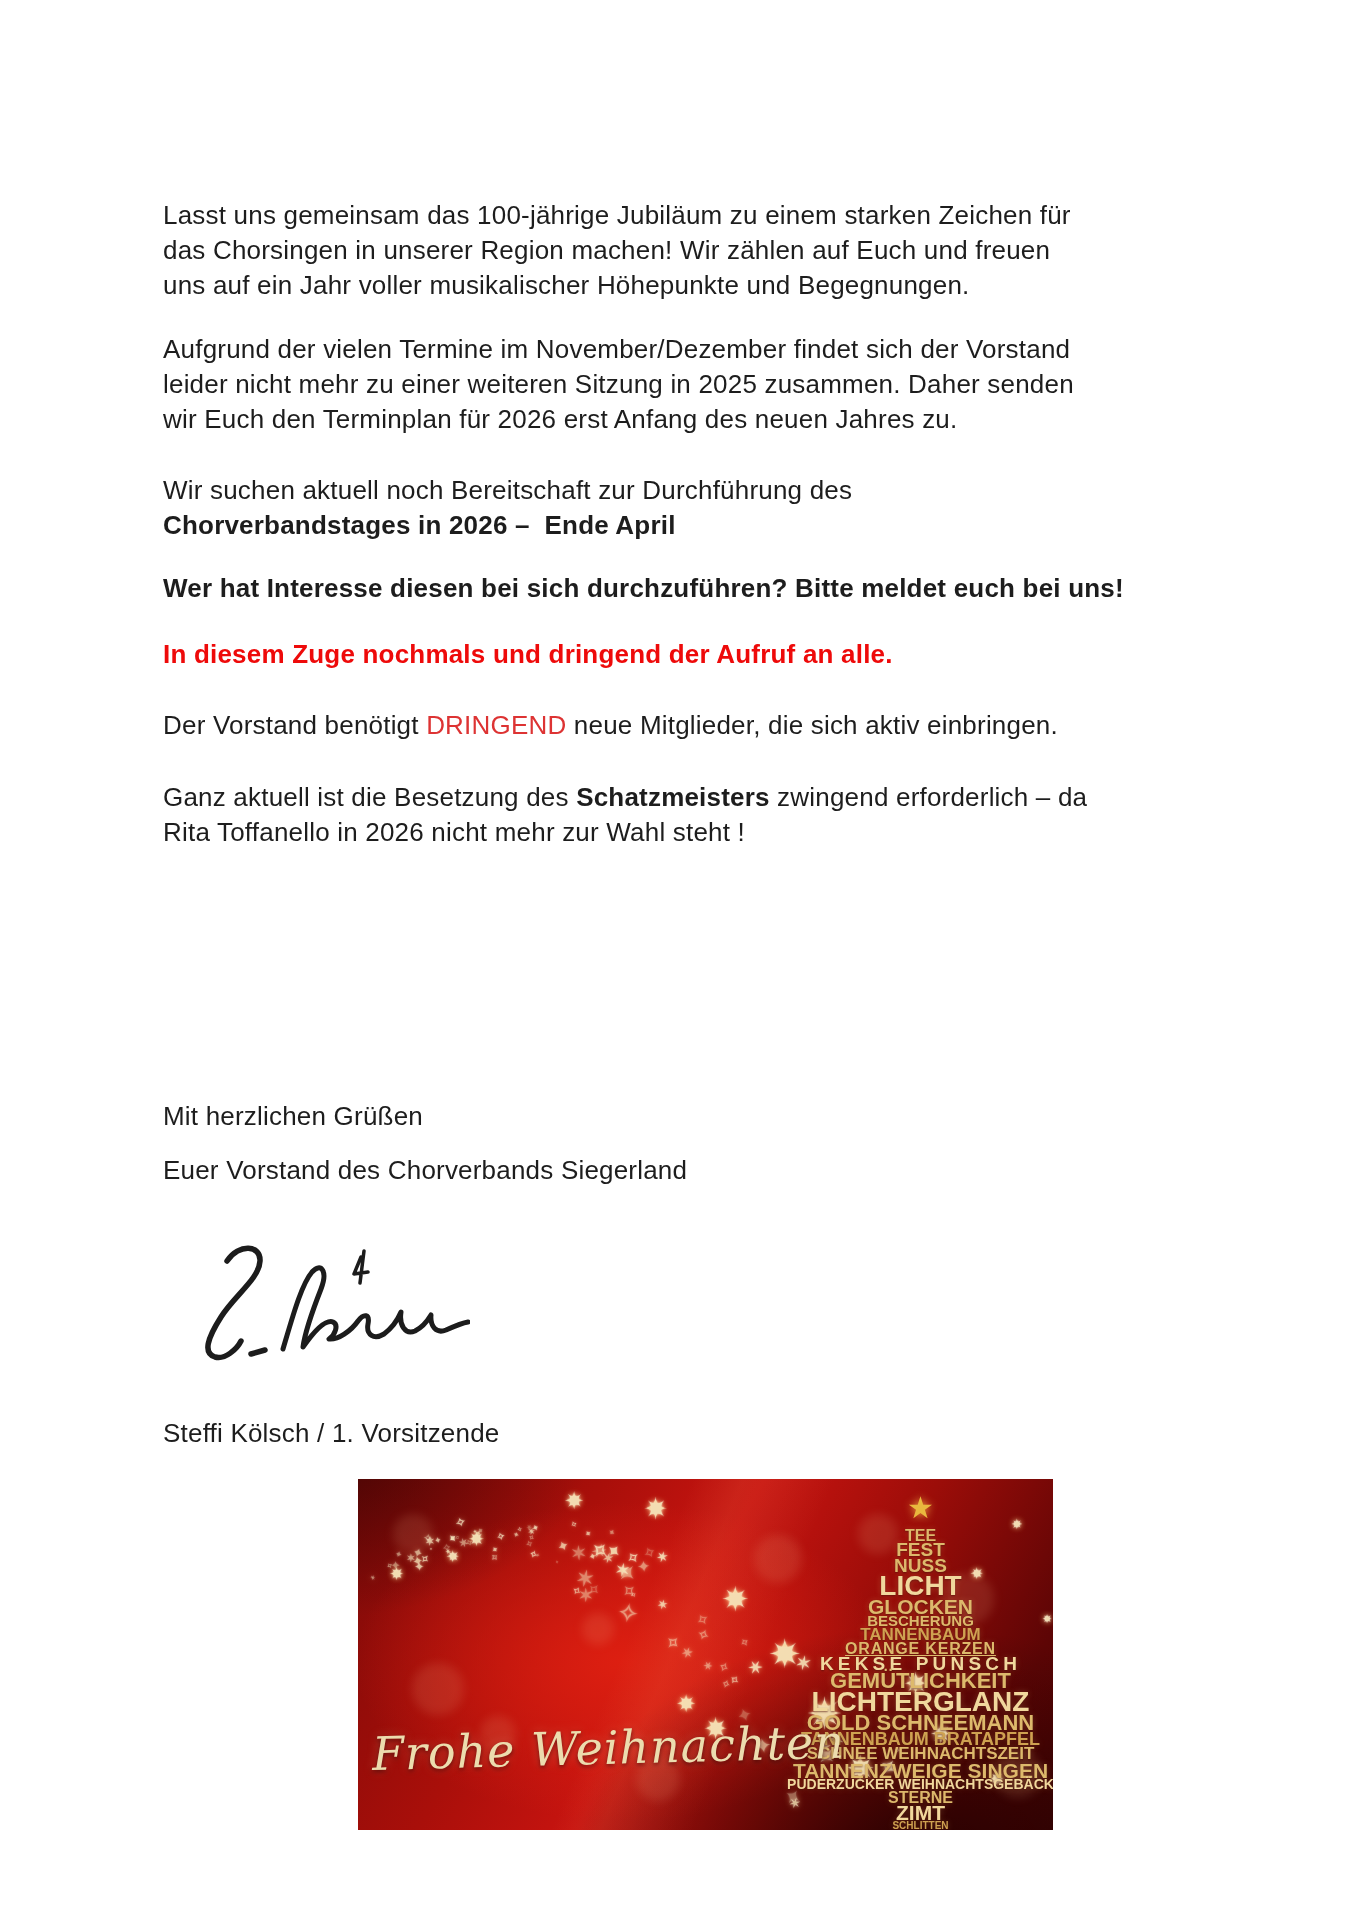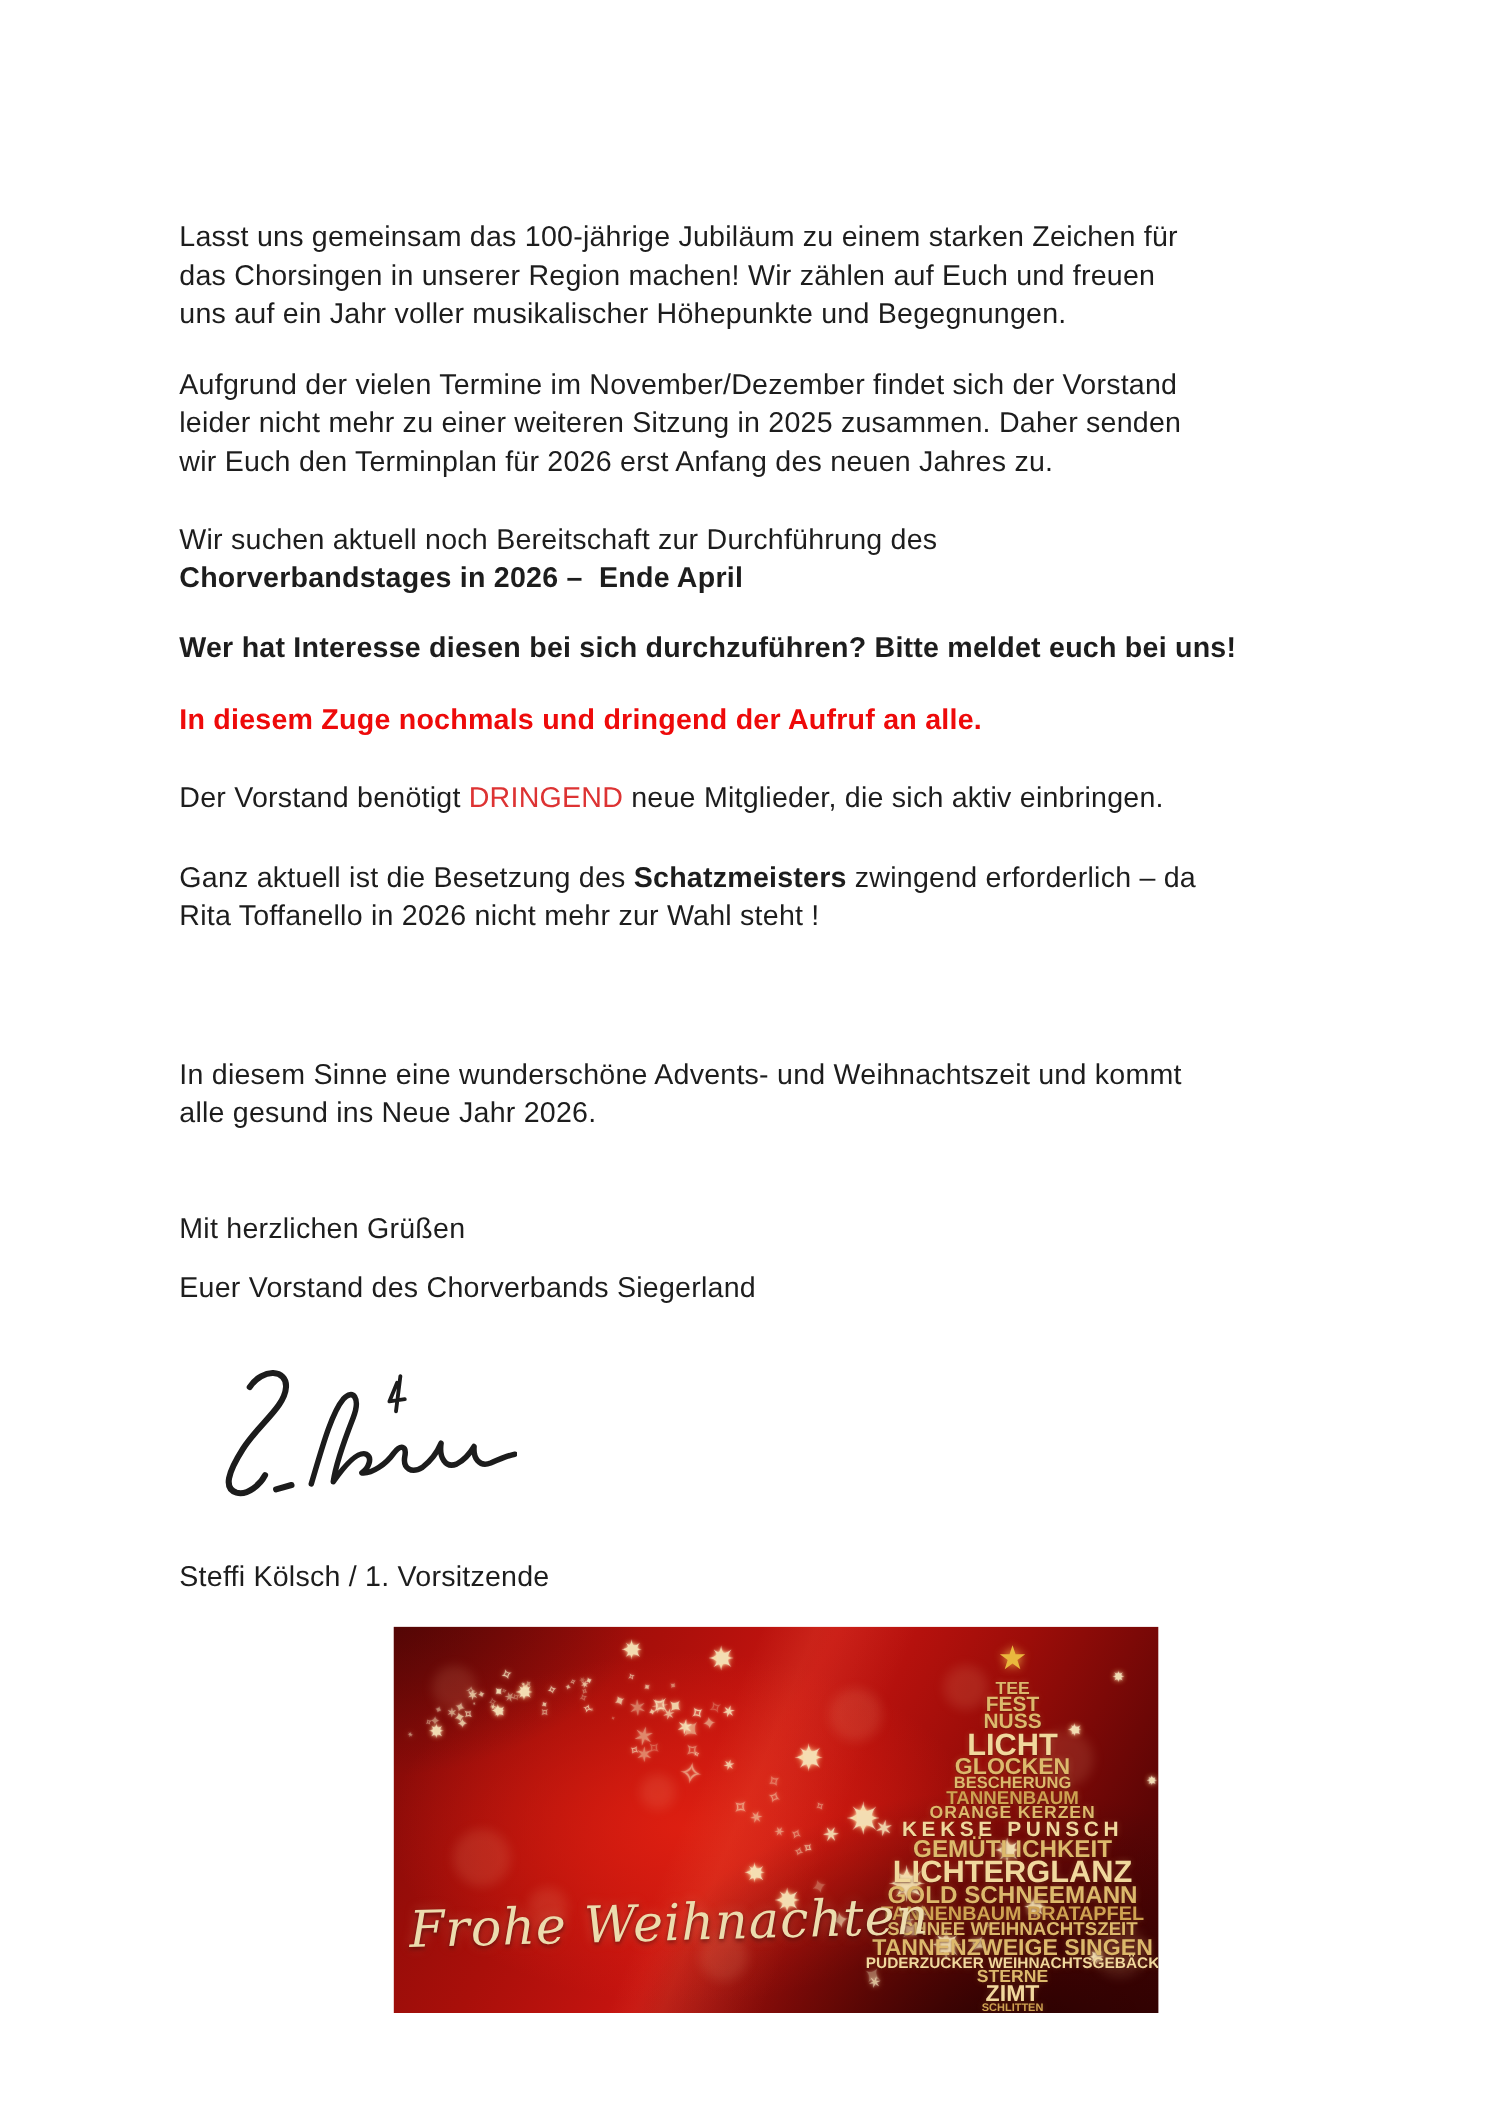--- a/index.html
+++ b/index.html
@@ -51,21 +51,21 @@
   .tree-word{
     font-weight:bold;line-height:0.84;color:#ddb96c;white-space:nowrap;
     text-shadow:0 0 6px rgba(255,210,130,.25),0 1px 2px rgba(60,0,0,.6);
   }
   .tree-word:nth-child(4),.tree-word:nth-child(9),
   .tree-word:nth-child(11),.tree-word:nth-child(16),
   .tree-word:nth-child(18){color:#f1d89d;}
   .tree-word:nth-child(7),.tree-word:nth-child(13),
   .tree-word:nth-child(19){color:#cfa251;}
   .tree-word:nth-child(9){letter-spacing:.22em;}
-  .tree-word:nth-child(8){letter-spacing:.05em;}
+  .tree-word:nth-child(8){letter-spacing:.05em;text-decoration:underline;}
 
   .greeting{
     position:absolute;left:14px;top:248px;
     font-family:"DejaVu Serif",serif;font-style:italic;
     font-size:46px;color:#ecdcae;letter-spacing:1px;
     transform:rotate(-1.5deg);transform-origin:left center;
     text-shadow:0 2px 4px rgba(40,0,0,.55),0 0 12px rgba(255,230,180,.25);
     white-space:nowrap;
   }
 </style>
@@ -87,22 +87,20 @@
   <p class="t bold" style="top:571px">Wer hat Interesse diesen bei sich durchzuführen? Bitte meldet euch bei uns!</p>
 
   <p class="t bold red" style="top:637px">In diesem Zuge nochmals und dringend der Aufruf an alle.</p>
 
   <p class="t" style="top:708px"><span>Der Vorstand benötigt </span><span class="red-inline">DRINGEND</span><span> neue Mitglieder, die sich aktiv einbringen.</span></p>
 
   <p class="t" style="top:780px"><span>Ganz aktuell ist die Besetzung des </span><span class="seg-bold">Schatzmeisters</span><span> zwingend erforderlich – da
 Rita Toffanello in 2026 nicht mehr zur Wahl steht !</span></p>
 
 
-  <p class="t" style="top:959px">In diesem Sinne eine wunderschöne Advents- und Weihnachtszeit und kommt
-alle gesund ins Neue Jahr 2026.</p>
 
   <p class="t" style="top:1099px">Mit herzlichen Grüßen</p>
 
   <p class="t" style="top:1153px">Euer Vorstand des Chorverbands Siegerland</p>
 
   <div class="signature">
     <svg viewBox="0 0 305 150">
       <g fill="none" stroke="#1c1c1c" stroke-linecap="round" stroke-linejoin="round">
         <path stroke-width="5.5" d="M62,34 C74,16 96,18 95,34 C94,52 70,68 56,90 C42,112 38,126 50,130 C60,133 72,122 76,114"></path>
         <path stroke-width="5.5" d="M86,127 L100,123"></path>

